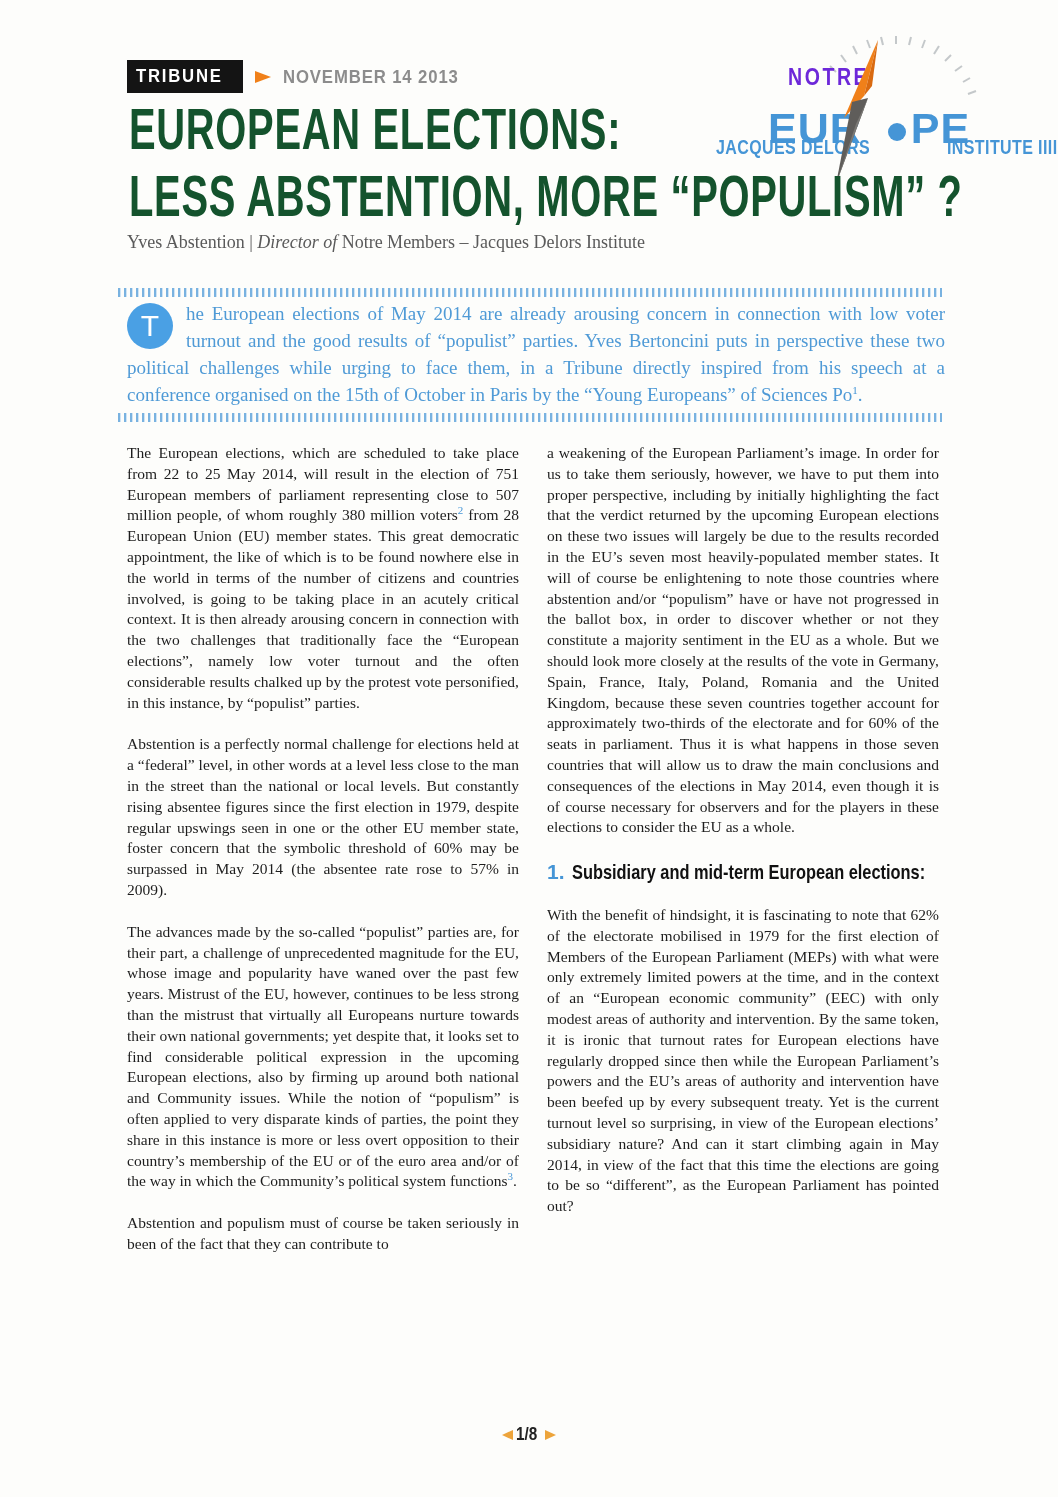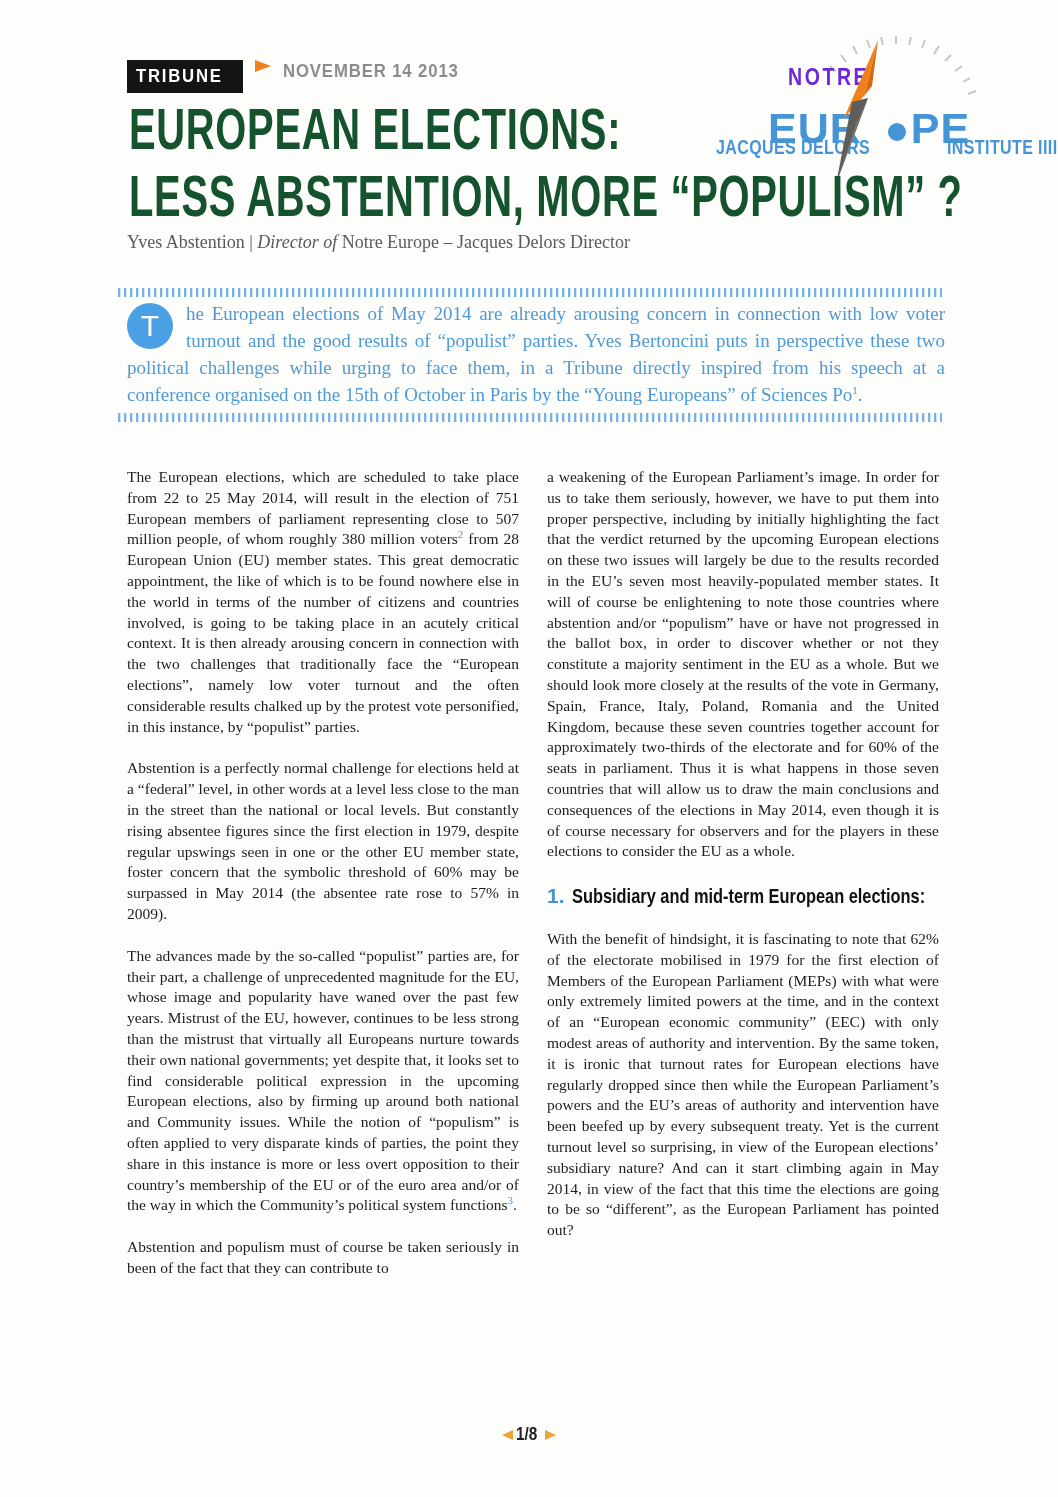--- a/index.html
+++ b/index.html
@@ -6,21 +6,21 @@
   body{
     width:1058px;height:1497px;background:#fdfdfb;position:relative;
     font-family:"Liberation Serif","DejaVu Serif",serif;color:#1d1d1d;
     overflow:hidden;
   }
   .abs{position:absolute;}
   .cond{display:inline-block;transform-origin:0 50%;white-space:nowrap;
         font-family:"Liberation Sans","DejaVu Sans",sans-serif;font-weight:bold;}
 
   
-  .hdr{left:127px;top:60px;display:flex;gap:12px;}
+  .hdr{left:127px;top:60px;display:flex;align-items:center;gap:12px;}
   .badge{background:#141414;color:#fff;padding:5px 9px 6px 9px;}
   .badge .cond{transform:scaleX(.88);font-size:19px;letter-spacing:2px;}
   .hdr-arrow{width:0;height:0;border-left:16px solid #f08019;
              border-top:6px solid transparent;border-bottom:6px solid transparent;}
   .date .cond{transform:scaleX(.88);font-size:19px;letter-spacing:1px;color:#8c8c8c;}
 
   
   .logo{left:688px;top:40px;width:340px;height:150px;}
   .logo-notre{position:absolute;left:100px;top:24px;color:#6d28d9;}
   .logo-notre .cond{font-size:23px;letter-spacing:3px;transform:scaleX(.85);}
@@ -46,21 +46,21 @@
 
   
   .intro{left:127px;top:300px;width:818px;font-size:19px;line-height:27px;
          color:#4f9ad6;text-align:justify;}
   .dropcap{float:left;width:46px;height:46px;border-radius:50%;background:#4aa0e4;
            color:#fff;font-family:"Liberation Sans",sans-serif;font-weight:normal;
            font-size:30px;line-height:46px;text-align:center;margin:3px 13px 4px 0;}
   sup.fn{color:#4595d6;font-size:11px;line-height:0;}
 
   
-  .cols{left:127px;top:443px;width:812px;display:flex;gap:28px;margin-top:24px;}
+  .cols{left:127px;top:443px;width:812px;display:flex;gap:28px;}
   .col{width:392px;font-size:15.5px;line-height:20.8px;text-align:justify;}
   .col p{margin:0 0 21px 0;}
   .sec-heading{display:flex;margin:6px 0 20px 0;}
   .sec-num{color:#4595d6;font-family:"Liberation Sans",sans-serif;font-weight:bold;
            font-size:21px;margin-right:7px;line-height:25px;}
   .sec-text .cond{transform:scaleX(.78);font-size:21px;line-height:25px;color:#111;}
 
   
   .footer{left:0;top:1424px;width:1058px;display:flex;justify-content:center;
           align-items:center;gap:3px;}
@@ -124,21 +124,21 @@
 </div>
 
 <div class="abs title" style="top:96px;">
   <span class="cond">EUROPEAN ELECTIONS:</span>
 </div>
 <div class="abs title" style="top:163px;">
   <span class="cond">LESS ABSTENTION, MORE “POPULISM” ?</span>
 </div>
 
 <div class="abs author">
-  <span>Yves Abstention </span><span>| </span><span class="it">Director of </span><span>Notre Europe – Jacques Delors Director</span>
+  <span>Yves Abstention </span><span>| </span><span class="it">Director of </span><span>Notre Members – Jacques Delors Institute</span>
 </div>
 
 <div class="abs rule" style="top:288px;"></div>
 <div class="abs rule" style="top:413px;"></div>
 
 <div class="abs intro">
   <span class="dropcap">T</span><span>he European elections of May 2014 are already arousing concern in connection with low voter turnout and the good results of “populist” parties. Yves Bertoncini puts in perspective these two political challenges while urging to face them, in a Tribune directly inspired from his speech at a conference organised on the 15th of October in Paris by the “Young Europeans” of Sciences Po</span><sup class="fn">1</sup><span>.</span>
 </div>
 
 <div class="abs cols">

